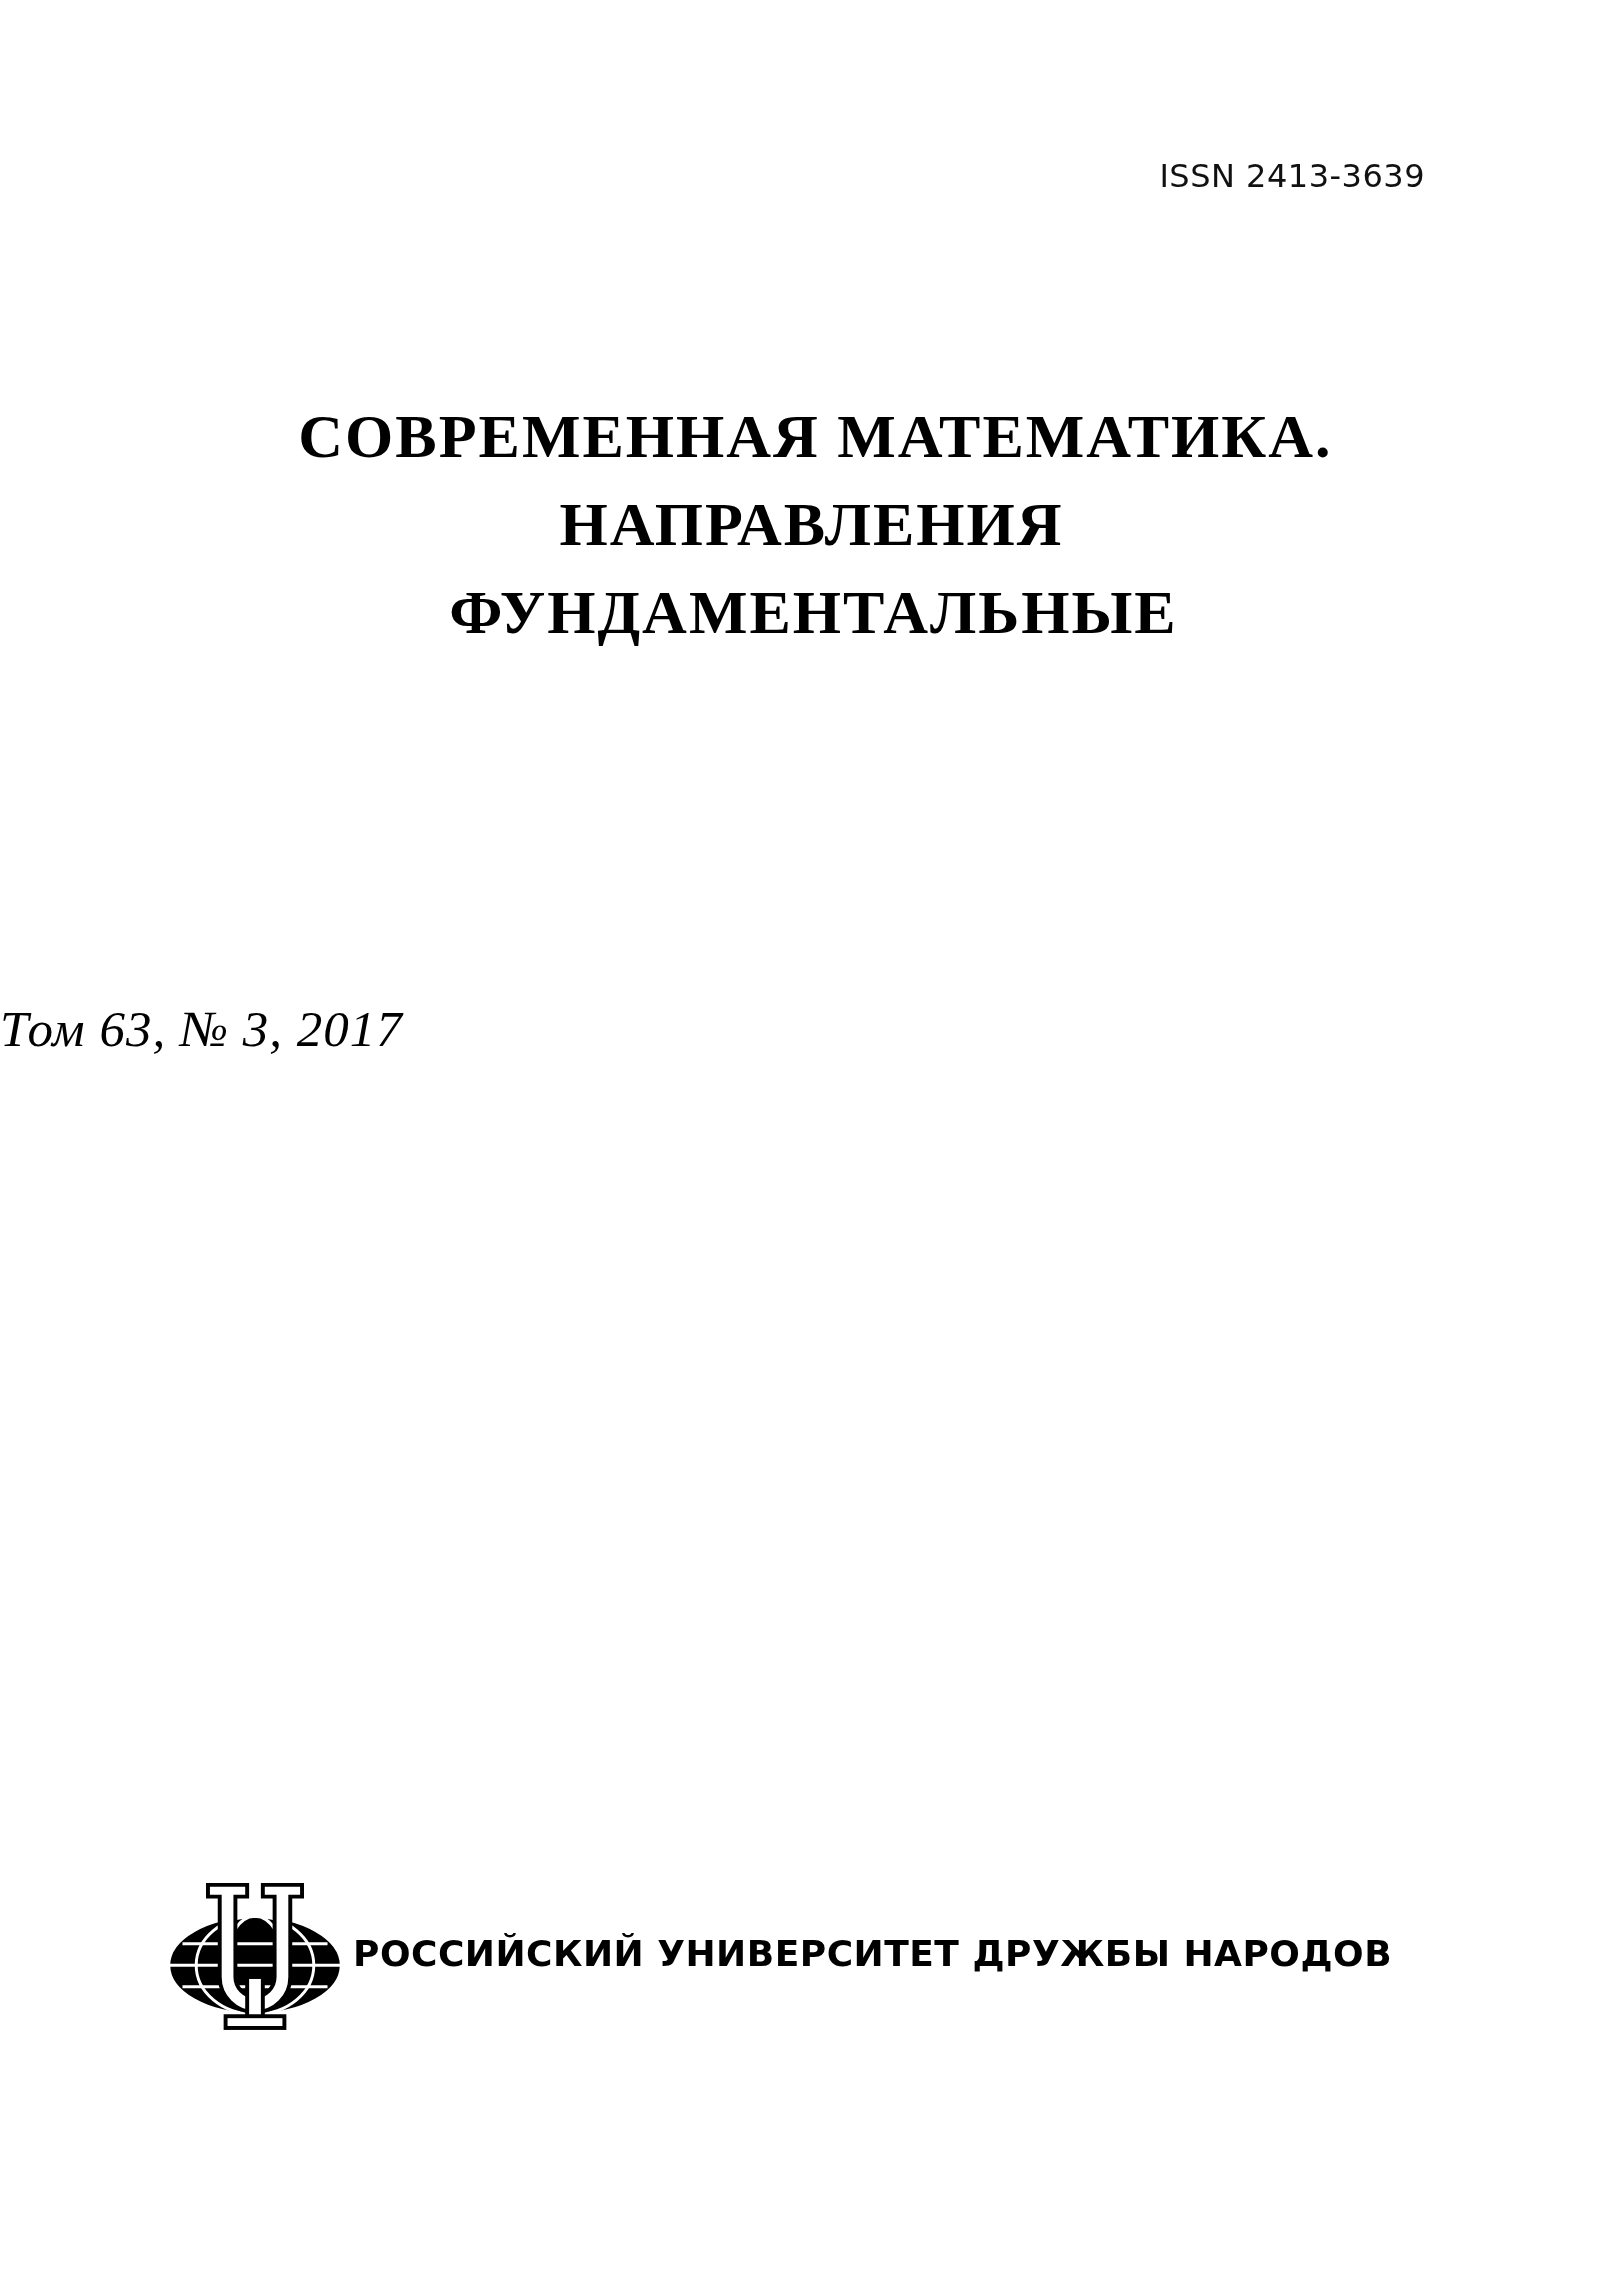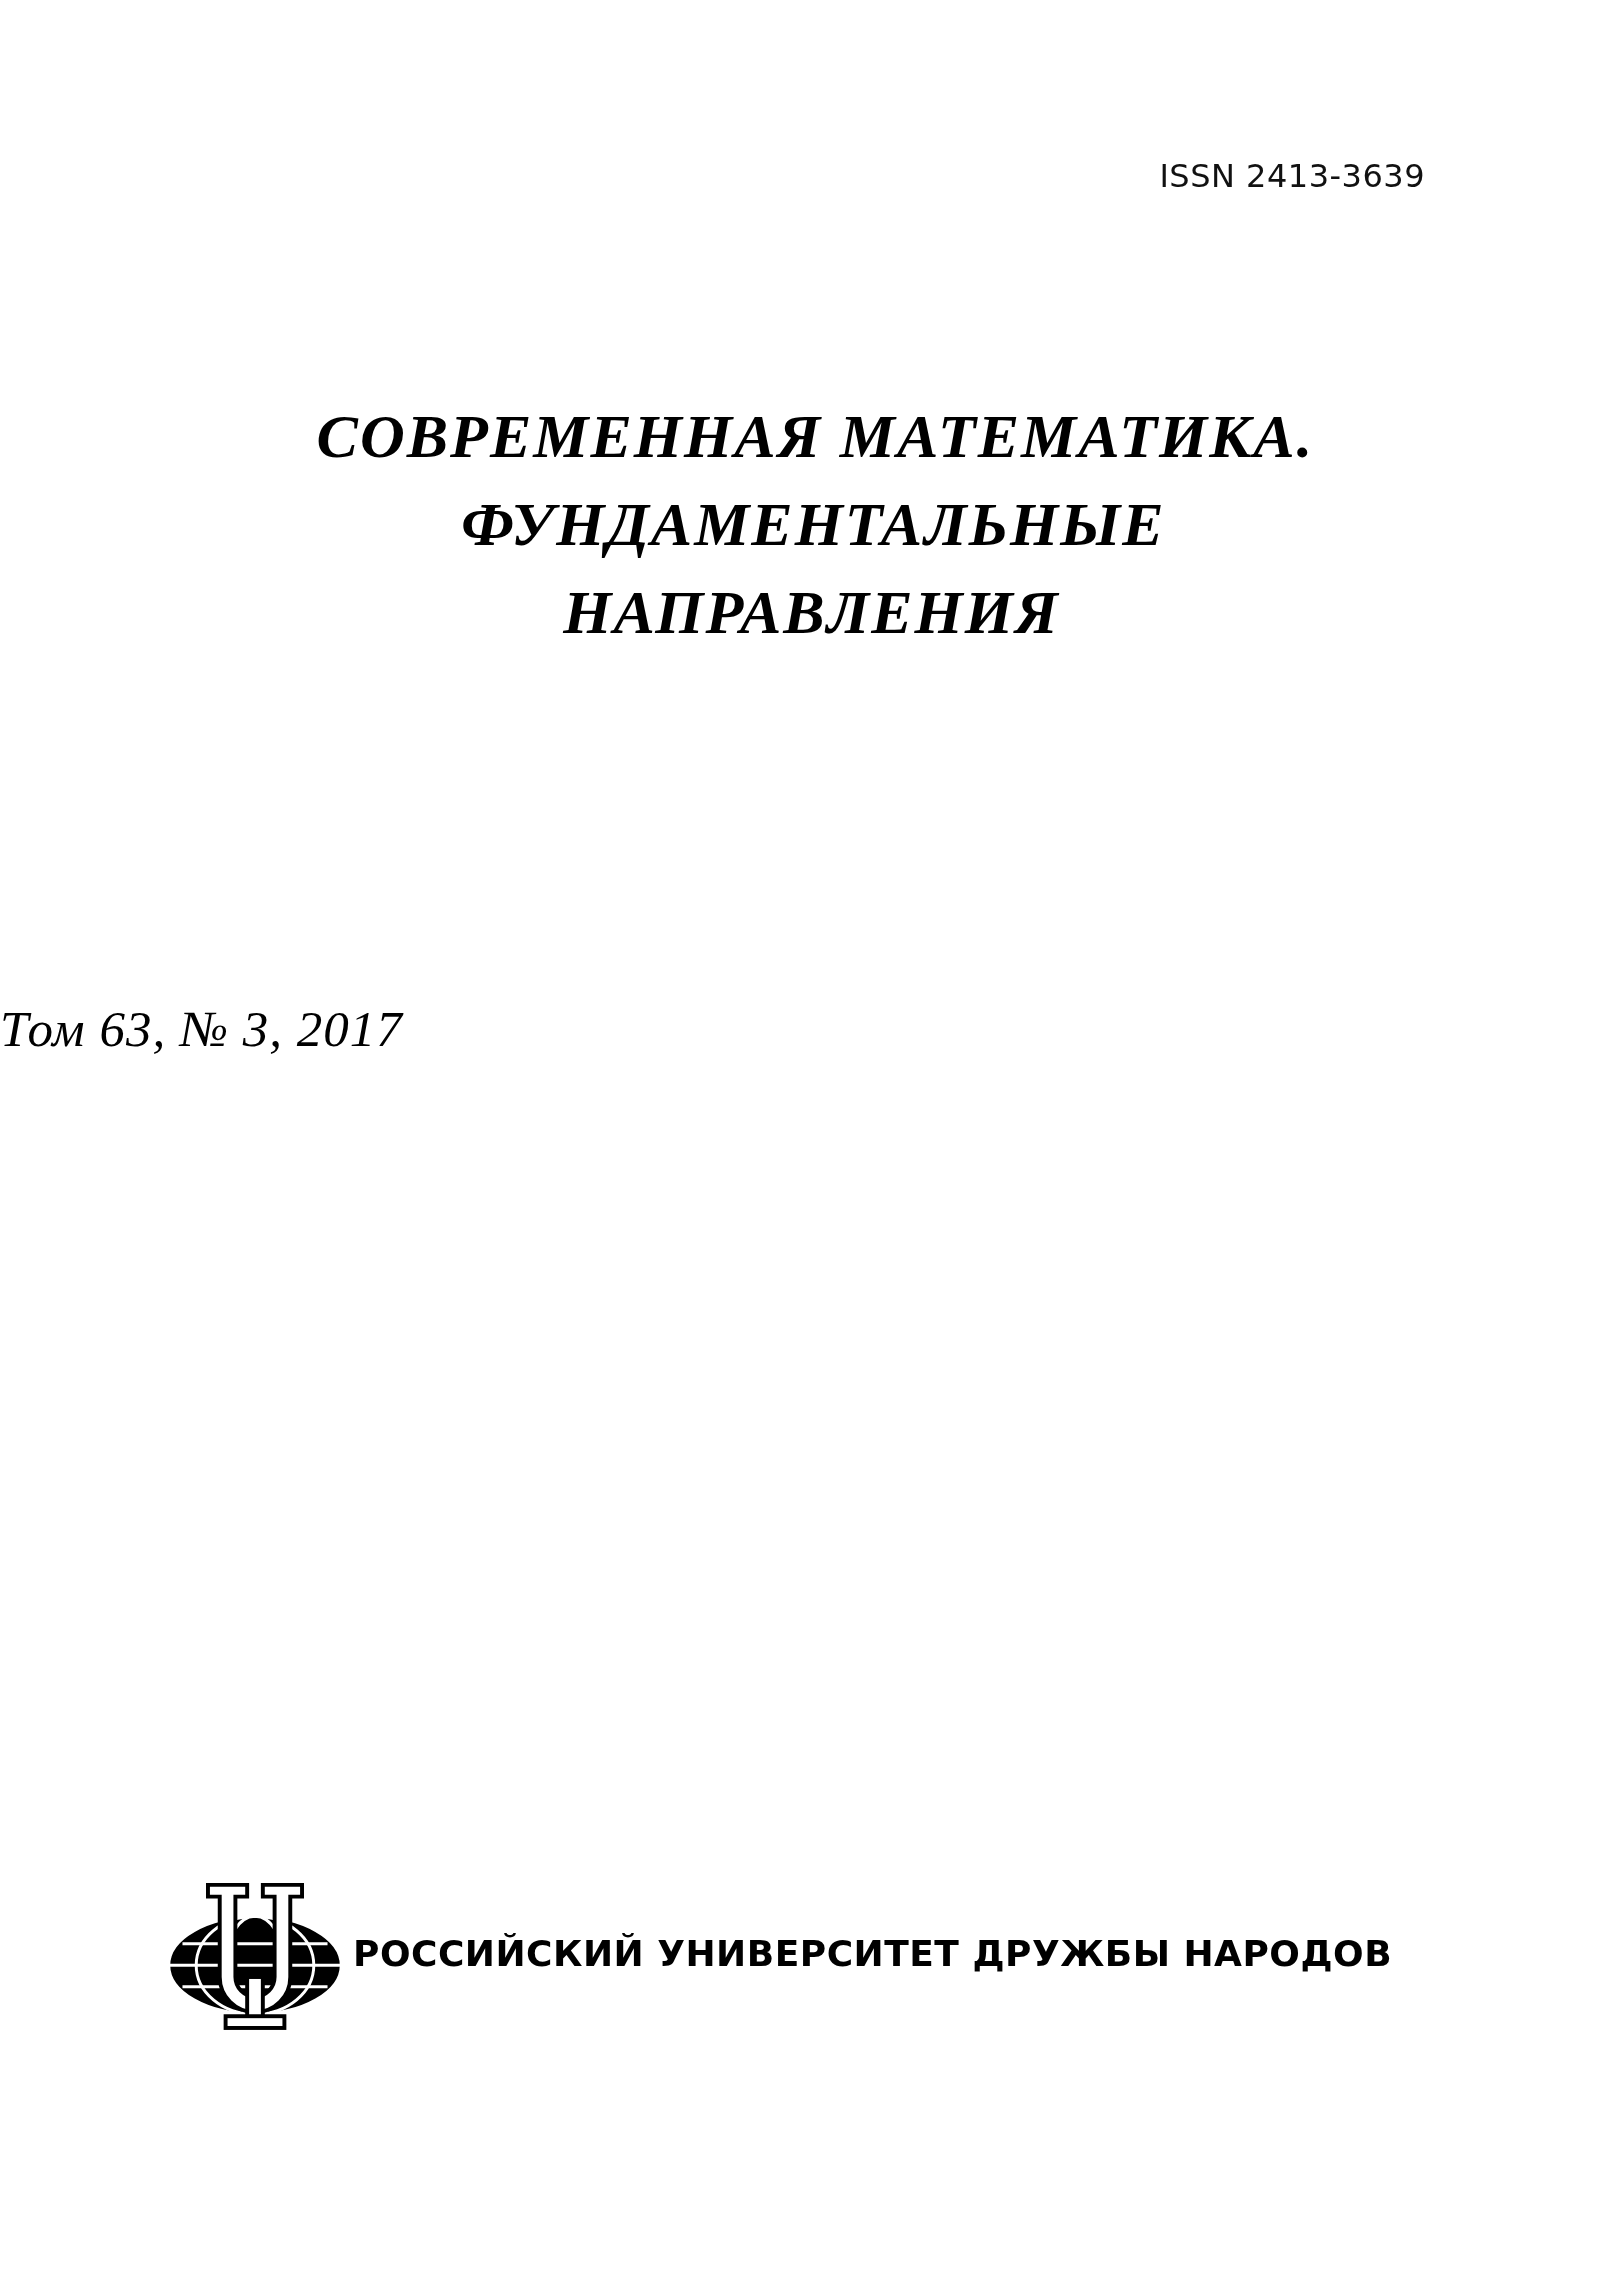--- a/index.html
+++ b/index.html
@@ -38,21 +38,20 @@
   
   .title-block {
     position: absolute;
     top: 392px;
     left: 0;
     width: 100%;
     text-align: center;
   }
   .title-line {
     font-family: "Liberation Serif", serif;
-    font-style: italic;
     font-weight: 700;
     font-size: 62px;
     letter-spacing: 2px;
     line-height: 1.42;
     color: #000;
     white-space: nowrap;
   }
   .title-line.l1 { margin-left: 9.8px; }
   .title-line.l2 { margin-left: 5.9px; }
   .title-line.l3 { margin-left: 2px; }
@@ -95,22 +94,22 @@
 </style>
 </head>
 <body>
 
 <div class="page">
 
   <div class="issn">ISSN 2413-3639</div>
 
   <div class="title-block">
     <div class="title-line l1">СОВРЕМЕННАЯ МАТЕМАТИКА.</div>
+    <div class="title-line l3">НАПРАВЛЕНИЯ</div>
     <div class="title-line l2">ФУНДАМЕНТАЛЬНЫЕ</div>
-    <div class="title-line l3">НАПРАВЛЕНИЯ</div>
   </div>
 
   <div class="volume">Том 63, № 3, 2017</div>
 
   <div class="publisher">
 
     <span class="logo">
       <svg viewBox="0 0 200 175" width="196" height="172" xmlns="http://www.w3.org/2000/svg">
 
         <ellipse cx="100" cy="100" rx="88" ry="50" fill="#000000"></ellipse>

